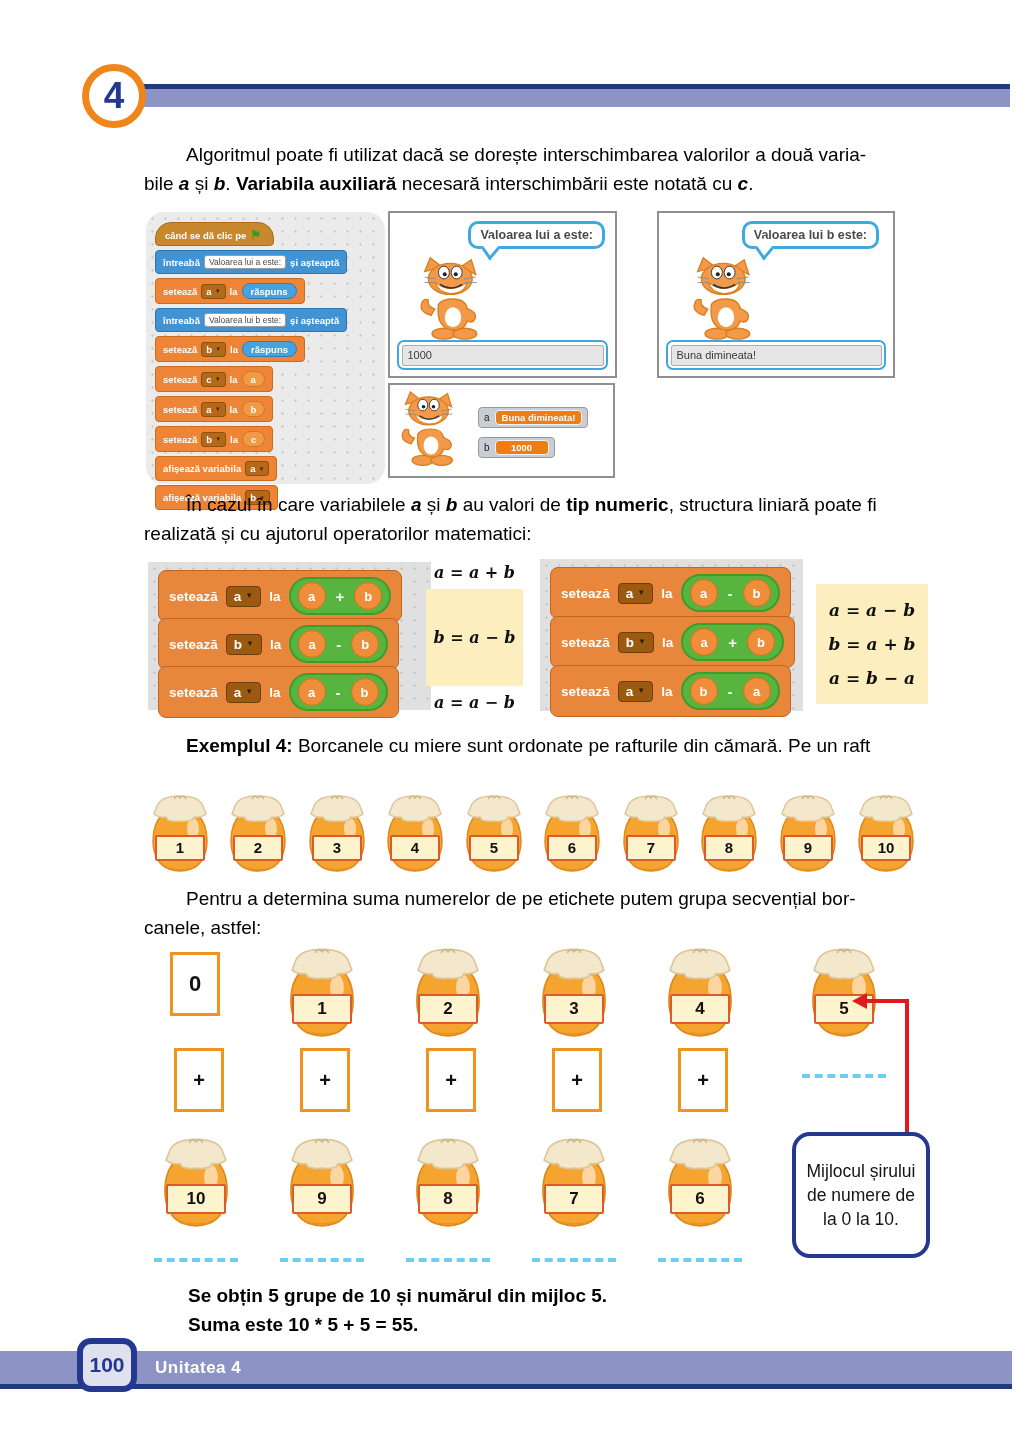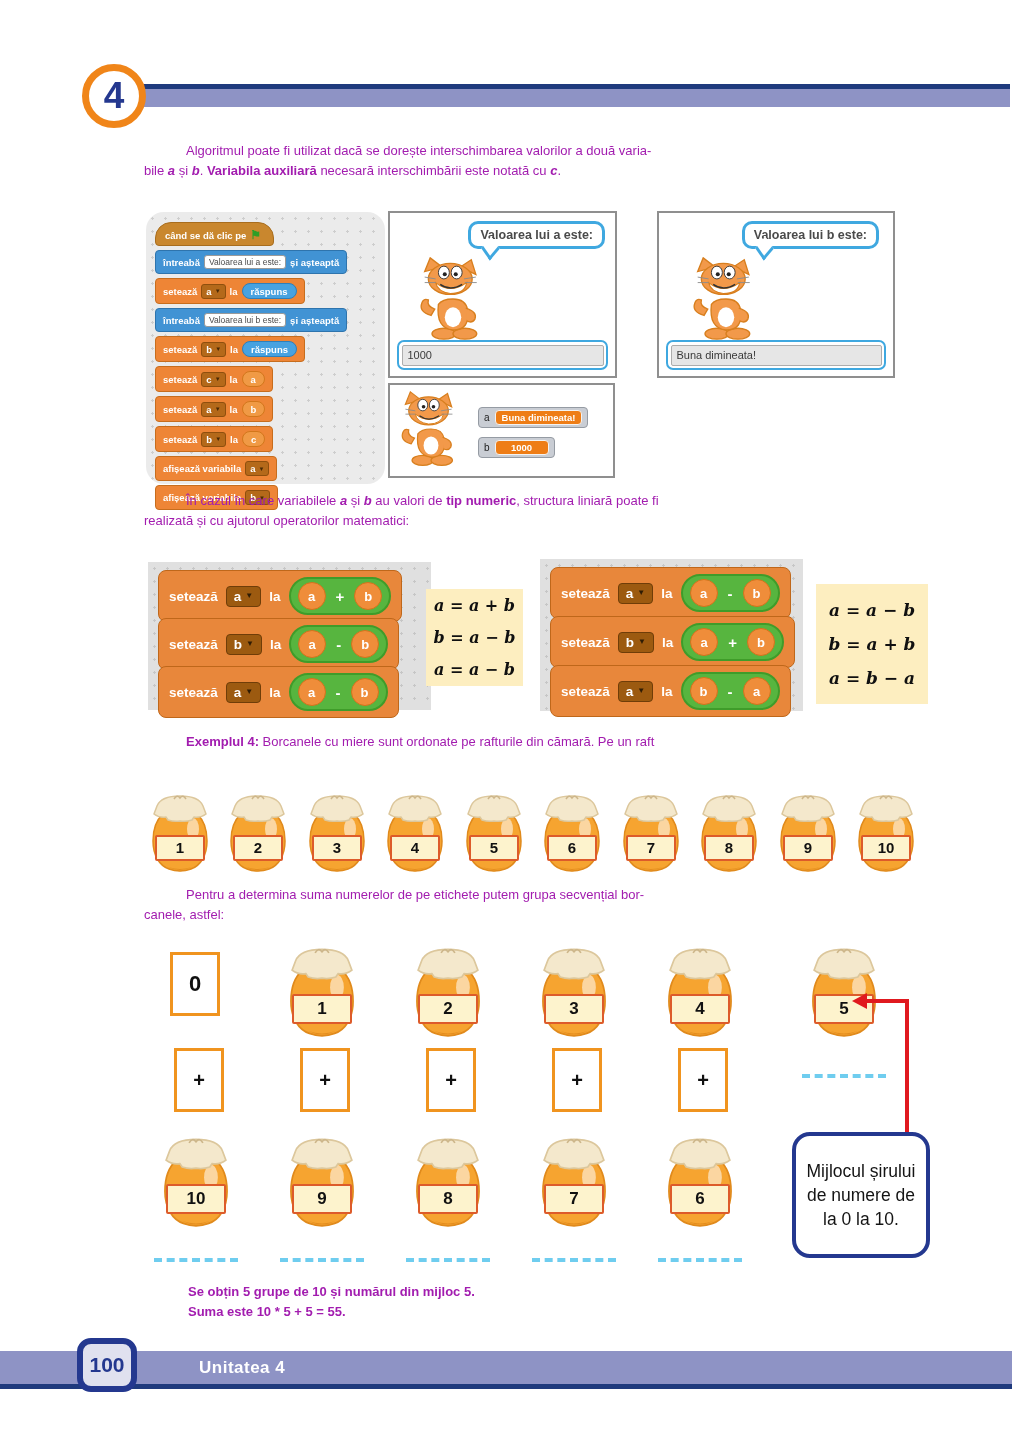--- a/index.html
+++ b/index.html
@@ -10,24 +10,24 @@
   .unit-circle{position:absolute;left:82px;top:64px;width:50px;height:50px;background:#fff;
     border:7px solid #f08519;border-radius:50%;display:flex;align-items:center;justify-content:center;
     font-size:37px;font-weight:bold;color:#24388f;z-index:3;}
   .hbar{position:absolute;left:111px;top:84px;width:899px;height:18px;background:#8e93c5;
     border-top:5px solid #1f3a7d;}
   .fbar{position:absolute;left:0;top:1351px;width:1012px;height:33px;background:#8e93c5;
     border-bottom:5px solid #1f3a7d;display:flex;align-items:center;}
   .fbadge{position:absolute;left:77px;top:1338px;width:48px;height:42px;background:#e0e1ef;
     border:6px solid #24388f;border-radius:14px;display:flex;align-items:center;justify-content:center;
     font-size:21px;font-weight:bold;color:#24388f;z-index:3;}
-  .funit{position:absolute;left:155px;color:#fff;font-weight:bold;font-size:17px;letter-spacing:.5px;margin-left:44px;}
+  .funit{position:absolute;left:155px;color:#fff;font-weight:bold;font-size:17px;letter-spacing:.5px;}
 
   
-  .para{position:absolute;font-size:13px;line-height:1.52;color:#a21caf;}
+  .para{position:absolute;font-size:19px;line-height:1.52;color:#000000;}
   .bi{font-weight:bold;font-style:italic;}
   .b{font-weight:bold;}
   .indent{display:inline-block;width:42px;}
 
   
   .spanel{position:absolute;background:#ebebeb;
     background-image:radial-gradient(#cdcdcd 1px,transparent 1.4px);background-size:13px 13px;
     padding:6px 0 0 0;}
   .sb{display:flex;align-items:center;gap:4px;width:max-content;color:#fff;font-weight:bold;
     font-size:9.5px;padding:4px 7px;border-radius:4px;margin:4px 0 0 9px;white-space:nowrap;}
@@ -301,21 +301,21 @@
         </span>
       <span>la</span>
       <span class="goval">
         <span class="gcirc">a</span>
         <span class="gop">-</span>
         <span class="gcirc">b</span>
       </span>
     </div>
   </div>
 
-  <div class="eqbox" style="left:426px;top:589px;width:97px;height:97px;font-size:16px;">
+  <div class="eqbox" style="left:426px;top:589px;width:97px;height:97px;font-size:16px;gap:33px;">
     <div>a = a + b</div>
     <div>b = a − b</div>
     <div>a = a − b</div>
   </div>
 
   <div class="mpanel" style="left:540px;top:559px;width:263px;height:152px;">
     <div class="mb" style="left:10px;top:8px;">
       <span>setează</span>
       <span class="mdrop">
           <span>a</span>

